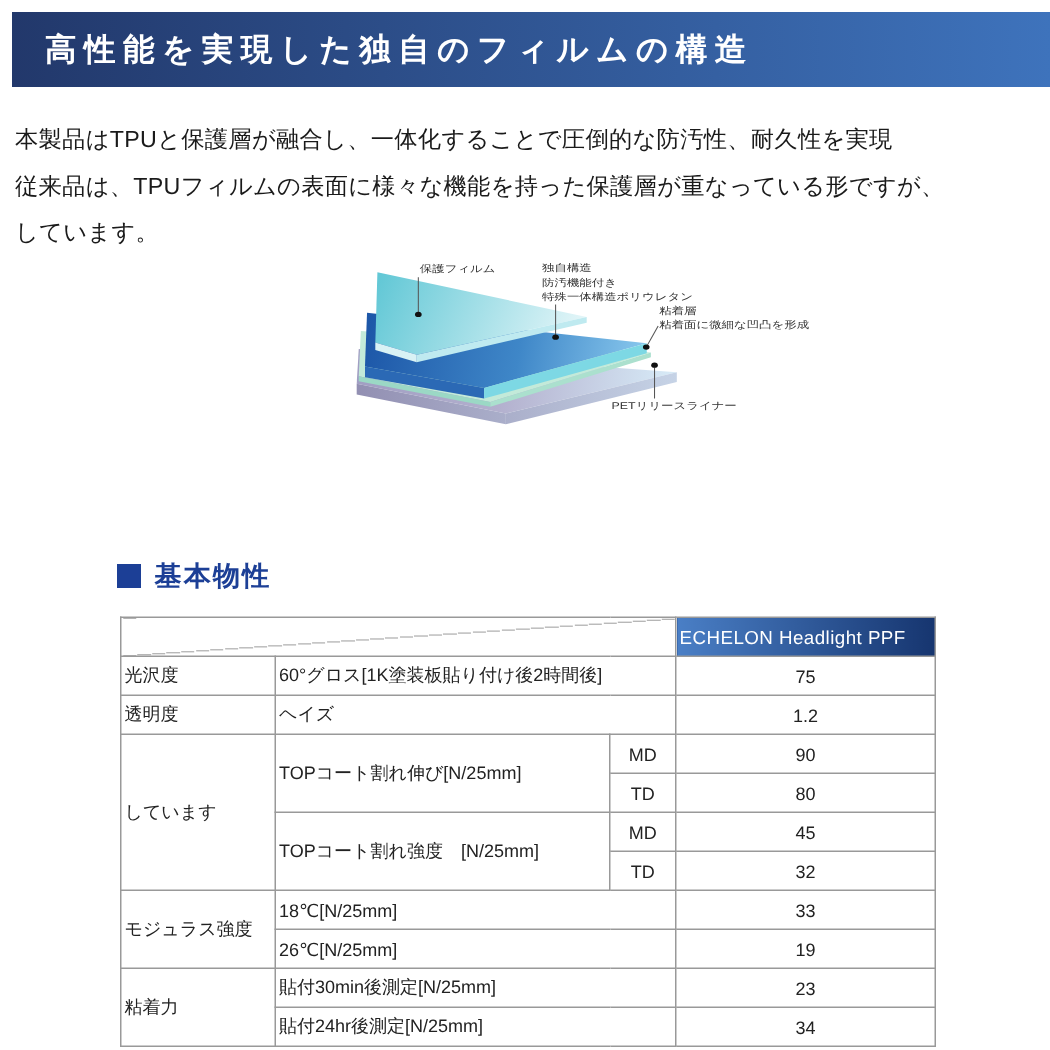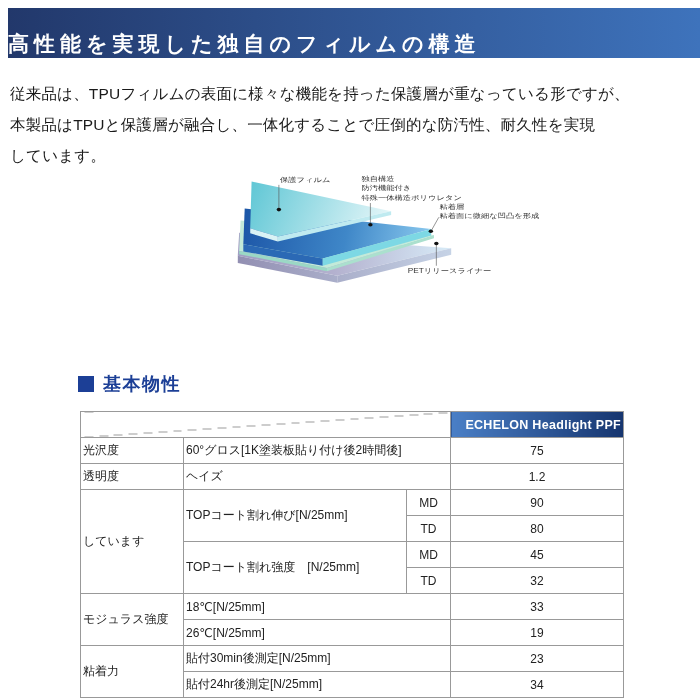--- a/index.html
+++ b/index.html
@@ -3,21 +3,21 @@
 <meta charset="utf-8">
 <style>
   html,body { margin:0; padding:0; background:#fff; }
   #page {
     position:relative; width:700px; height:700px; background:#fff; overflow:hidden;
     font-family:"Liberation Sans","DejaVu Sans",sans-serif;
   }
   .banner {
     position:absolute; left:8px; top:8px; width:692px; height:50px; box-sizing:border-box;
     background:linear-gradient(90deg, var(--banner_grad_left), var(--banner_grad_right));
-    color:#fff; display:flex; align-items:flex-end; 
+    color:#fff; display:flex; align-items:center; padding-left:22px;
     font-family:"Liberation Serif","DejaVu Serif",serif;
     font-size:21px; font-weight:600; letter-spacing:5px; white-space:nowrap;
   }
   .intro {
     position:absolute; left:10px; top:78px; width:686px;
     font-size:15.5px; line-height:31px; color:var(--text_dark); letter-spacing:0.2px;
   }
   .diagram { position:absolute; left:215px; top:170px; }
   .diagram text { font-family:"Liberation Sans","DejaVu Sans",sans-serif; font-size:12px; }
   .section-title {
@@ -32,38 +32,38 @@
   table.props td {
     border:1px solid var(--border_gray); height:26px; padding:0 2px; box-sizing:border-box;
     vertical-align:middle; overflow:hidden; white-space:nowrap;
   }
   td.diag {
     background:linear-gradient(to bottom right,
       transparent 49.4%, #9a9a9a 49.4%, #9a9a9a 50.6%, transparent 50.6%);
   }
   td.phead {
     background:linear-gradient(90deg, var(--table_head_grad_left), var(--table_head_grad_right));
-    color:#fff; font-weight:bold; text-align:right; font-size:12.5px; letter-spacing:0.3px;
+    color:#fff; font-weight:normal; text-align:left; font-size:12.5px; letter-spacing:0.3px;
   }
   td.cat  { padding-left:13px; }
   td.item { padding-left:17px; }
   td.sub, td.val { text-align:center; }
 </style>
 </head>
 <body>
 
 <div id="page">
 
   <div class="banner">
     <span>高性能を実現した独自のフィルムの構造</span>
   </div>
 
   <div class="intro">
+    <div>本製品はTPUと保護層が融合し、一体化することで圧倒的な防汚性、耐久性を実現</div>
     <div>従来品は、TPUフィルムの表面に様々な機能を持った保護層が重なっている形ですが、</div>
-    <div>本製品はTPUと保護層が融合し、一体化することで圧倒的な防汚性、耐久性を実現</div>
     <div>しています。</div>
   </div>
 
   <svg class="diagram" width="480" height="208" viewBox="215 170 695 378" preserveAspectRatio="none">
     <defs>
       <linearGradient id="gTop" gradientUnits="userSpaceOnUse" x1="268" y1="205" x2="470" y2="275">
         <stop offset="0" stop-color="#63c8d6"></stop>
         <stop offset="1" stop-color="#eaf8fa"></stop>
       </linearGradient>
       <linearGradient id="gBlue" gradientUnits="userSpaceOnUse" x1="258" y1="255" x2="528" y2="295">

